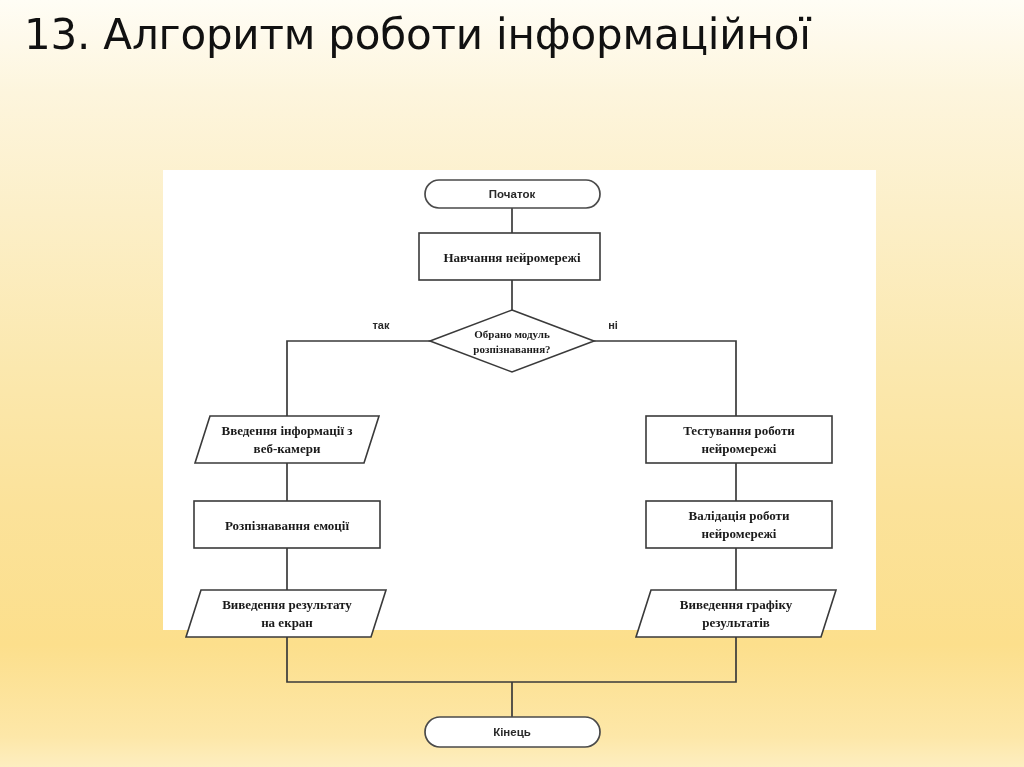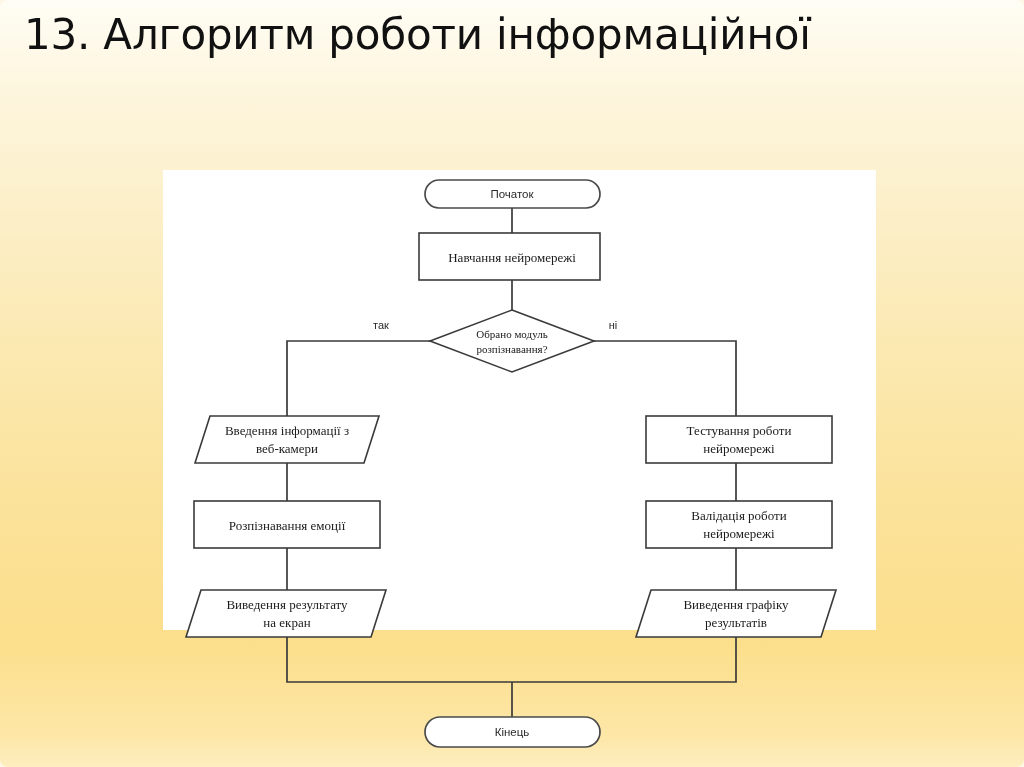--- a/index.html
+++ b/index.html
@@ -22,21 +22,20 @@
     background: linear-gradient(to bottom,
         #fffdf5 0%,
         #fdf5dd 12%,
         #fcefc8 28%,
         #fbe8ae 48%,
         #fbe29a 66%,
         #fcdf8c 84%,
         #fde7a8 96%,
         #fdeec0 100%);
     overflow: hidden;
-    border-radius: 8px;
   }
 
   
   .title-block {
     position: absolute;
     left: 24px;
     top: 8px;
     width: 976px;
   }
   .title-line {
@@ -50,20 +49,21 @@
   }
 
   
   .diagram-panel {
     position: absolute;
     left: 163px;
     top: 170px;
     width: 713px;
     height: 460px;
     background: #ffffff;
+    font-weight: bold;
   }
 
   .diagram-svg {
     position: absolute;
     left: 0;
     top: 0;
     width: 713px;
     height: 587px;
     display: block;
   }

